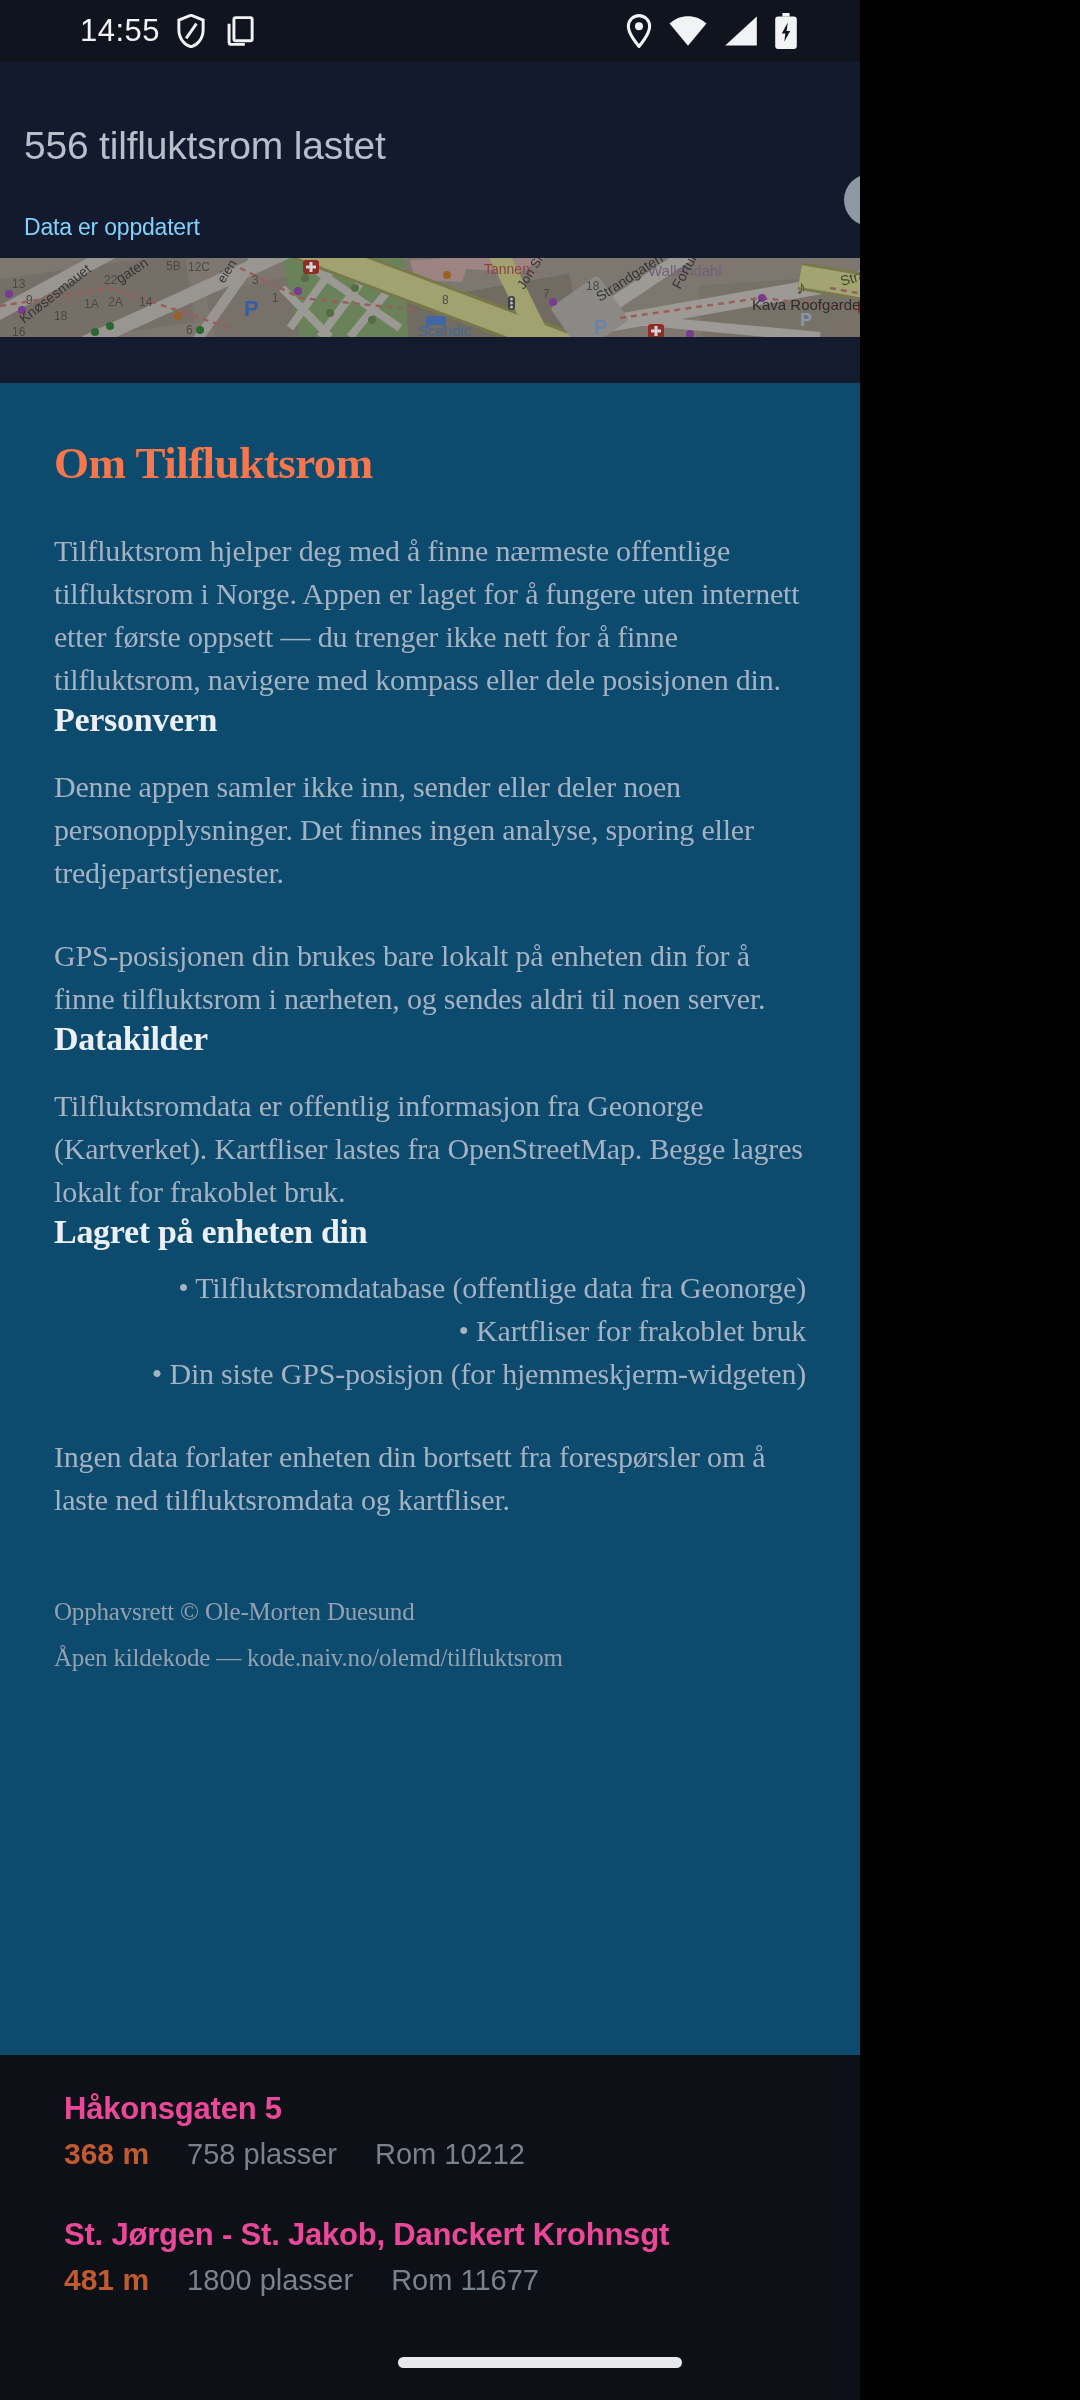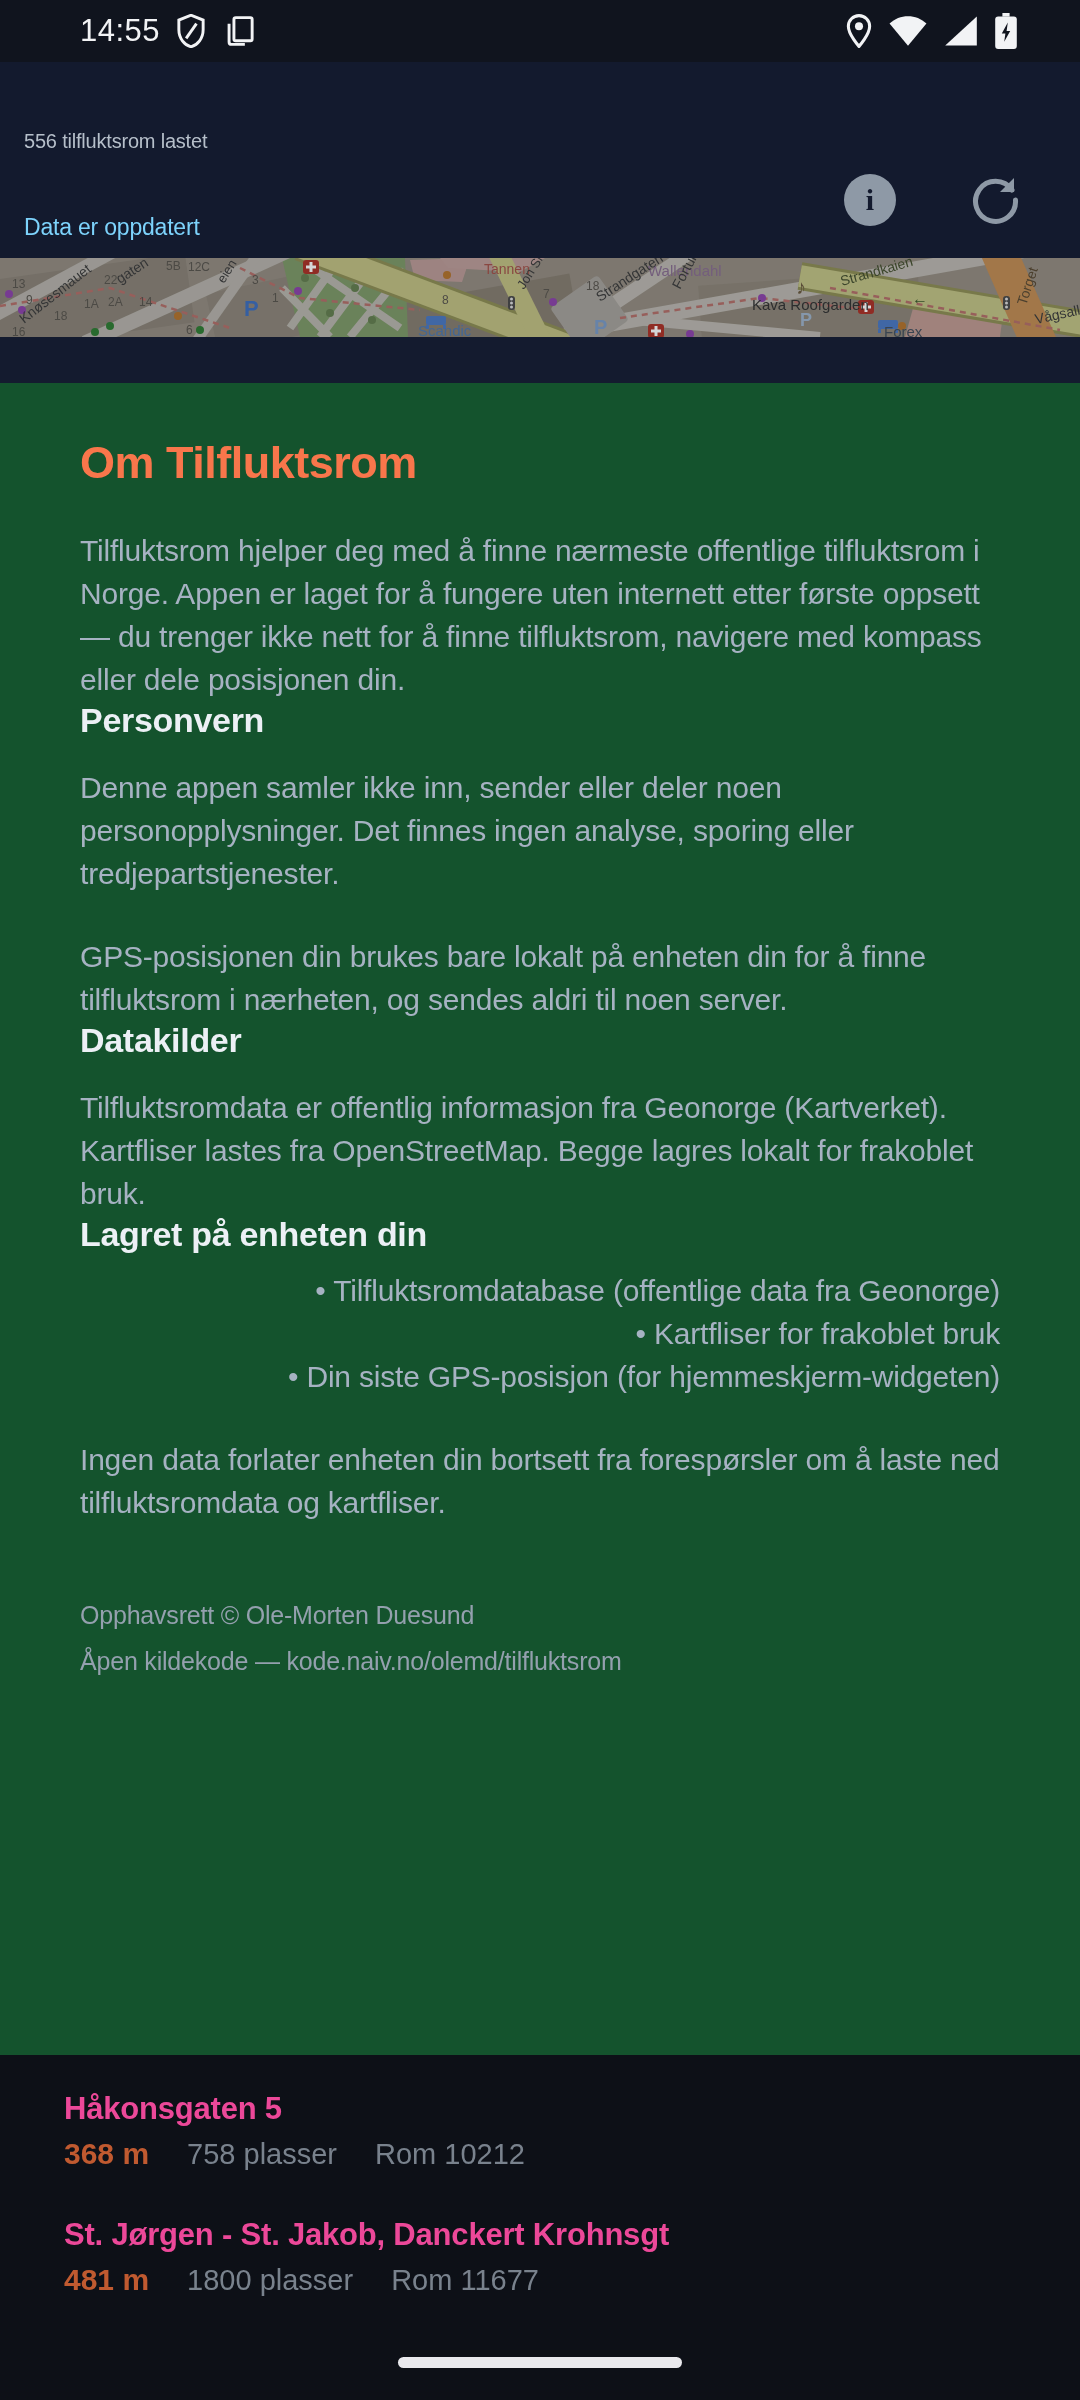--- a/index.html
+++ b/index.html
@@ -1,39 +1,39 @@
 <!DOCTYPE html>
 <html><head>
 <meta charset="utf-8">
 <style>
   * { margin:0; padding:0; box-sizing:border-box; }
   html,body { background:#000; }
   body { font-family:"Liberation Sans", sans-serif; }
   .screen{
-    position:relative; width:1080px; height:2400px; overflow:hidden;
+    position:relative; width:860px; height:2400px; overflow:hidden;
     background:#0D1017; display:flex; flex-direction:column;
   }
   
   .status-bar{
     height:62px; background:#10141E; color:#F2F3F5;
     display:flex; align-items:center; padding:0 62px 0 80px; flex:0 0 auto;
   }
   .sb-time{ font-size:31px; letter-spacing:0.5px; }
   .sb-left-icons{ display:flex; align-items:center; gap:18px; margin-left:16px; }
   .sb-spacer{ flex:1; }
   .sb-right-icons{ display:flex; align-items:center; gap:16px; }
   .sb-icon svg{ display:block; }
   
   .app-header{
     height:196px; background:#131A2E; position:relative; flex:0 0 auto;
     padding:0 24px;
   }
   .header-title{
-    position:absolute; left:24px; top:68px;
-    font-size:20px; color:#B6BFCA; letter-spacing:-0.2px;
+    position:absolute; left:24px; top:62px;
+    font-size:39px; color:#B6BFCA; letter-spacing:-0.2px;
   }
   .header-subtitle{
     position:absolute; left:24px; top:152px;
     font-size:23px; color:#7dd3fc; letter-spacing:-0.2px;
   }
   .info-btn{
     position:absolute; left:844px; top:112px; width:52px; height:52px;
     border-radius:50%; background:#8E99A6; border:none; cursor:pointer;
     color:#131A2E; font-size:30px; font-weight:bold; font-family:"Liberation Serif", serif;
     display:flex; align-items:center; justify-content:center;
@@ -42,22 +42,22 @@
     position:absolute; left:968px; top:110px; width:56px; height:56px;
     background:none; border:none; cursor:pointer; padding:0;
   }
   
   .map-strip{ height:79px; flex:0 0 auto; position:relative; overflow:hidden; cursor:pointer; }
   .map-strip svg{ display:block; }
   
   .gap-band{ height:46px; background:#141B2F; flex:0 0 auto; }
   
   .about-panel{
-    height:1672px; background:#14532d; flex:0 0 auto;
-    padding:0 80px; overflow:hidden;
+    height:1672px; background:#0c4a6e; flex:0 0 auto;
+    padding:0 54px; overflow:hidden;font-family:Liberation Serif, serif;
   }
   .about-title{
     margin-top:54px; font-size:45px; font-weight:bold; color:#F8764B; letter-spacing:-0.5px;
   }
   .about-p{
     margin-top:40px; font-size:30px; line-height:43px; color:#A6B2C2; letter-spacing:-0.2px;
   }
   .about-h2{
     font-size:34px; font-weight:bold; color:#ECF0F5; letter-spacing:-0.3px;
   }

